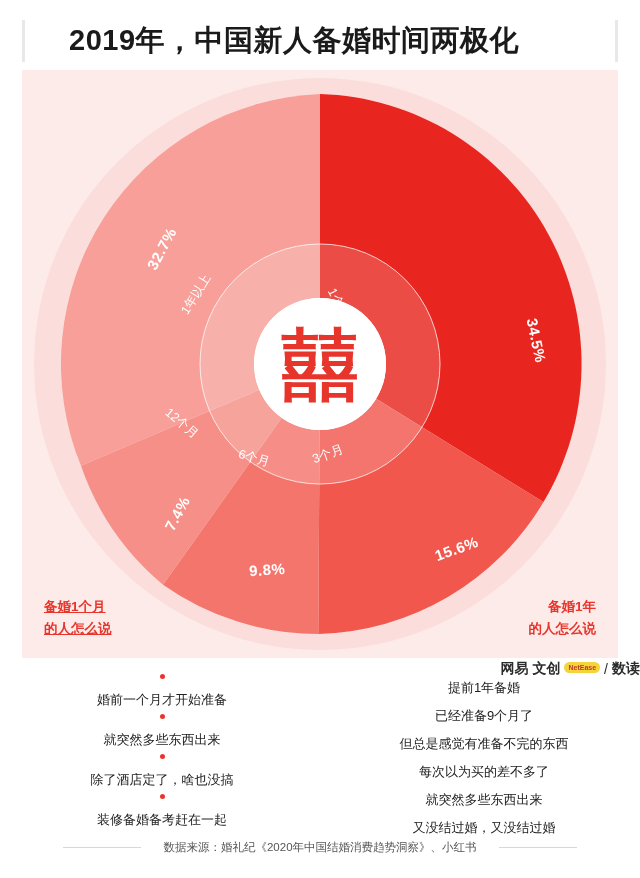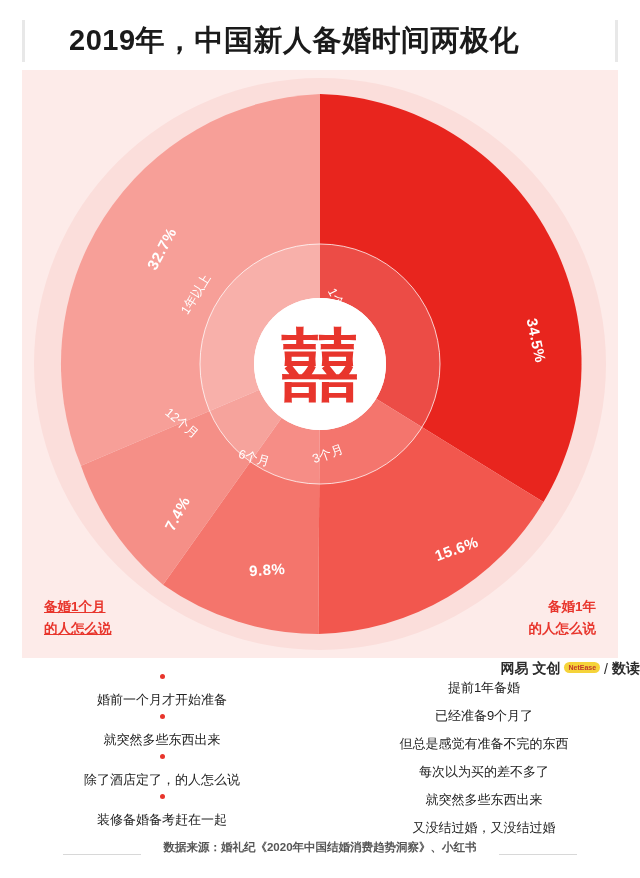--- a/index.html
+++ b/index.html
@@ -136,23 +136,22 @@
   .li { display: flex; align-items: center; gap: 7px; white-space: nowrap; flex-direction: column; }
   .list.right .li { justify-content: flex-end; }
   .dot {
     width: 5px; height: 5px; border-radius: 50%;
     background: #e8352c; flex: 0 0 5px;
   }
   
   .footer {
     position: absolute;
     left: 0; right: 0; top: 840px;
-    display: flex; align-items: flex-end; justify-content: center;
+    display: flex; align-items: center; justify-content: center;
     gap: 22px;
-    font-weight: bold;
   }
   .footer-line { width: 78px; height: 1px; background: #d8d8d8; }
   .footer-text { font-size: 11.5px; color: #555; white-space: nowrap; }
 </style>
 </head>
 <body>
 
 <div id="root">
 
   <div class="title-bar">
@@ -222,21 +221,21 @@
     <div class="li">
       <span class="dot"></span>
       <span>婚前一个月才开始准备</span>
     </div>
     <div class="li">
       <span class="dot"></span>
       <span>就突然多些东西出来</span>
     </div>
     <div class="li">
       <span class="dot"></span>
-      <span>除了酒店定了，的人怎么说</span>
+      <span>除了酒店定了，啥也没搞</span>
     </div>
     <div class="li">
       <span class="dot"></span>
       <span>装修备婚备考赶在一起</span>
     </div>
   </div>
 
   <div class="list right">
     <div class="li">
       <span>提前1年备婚</span>

